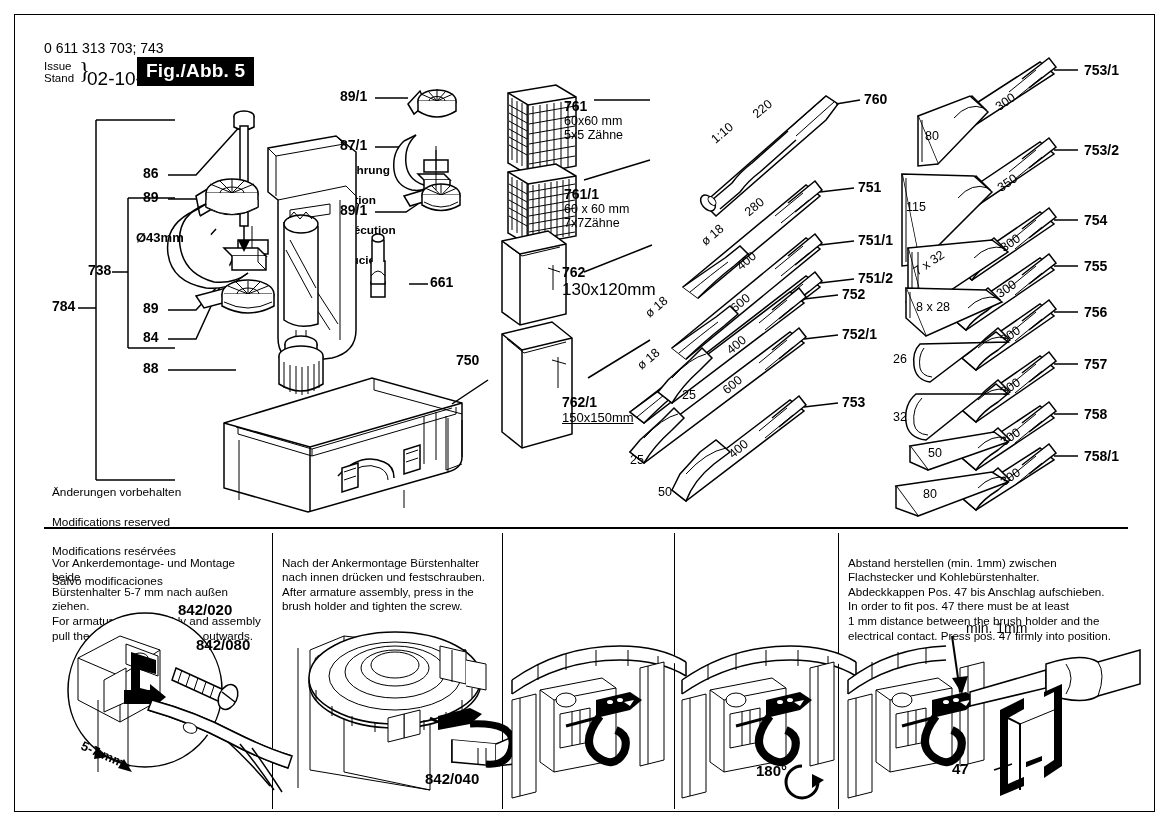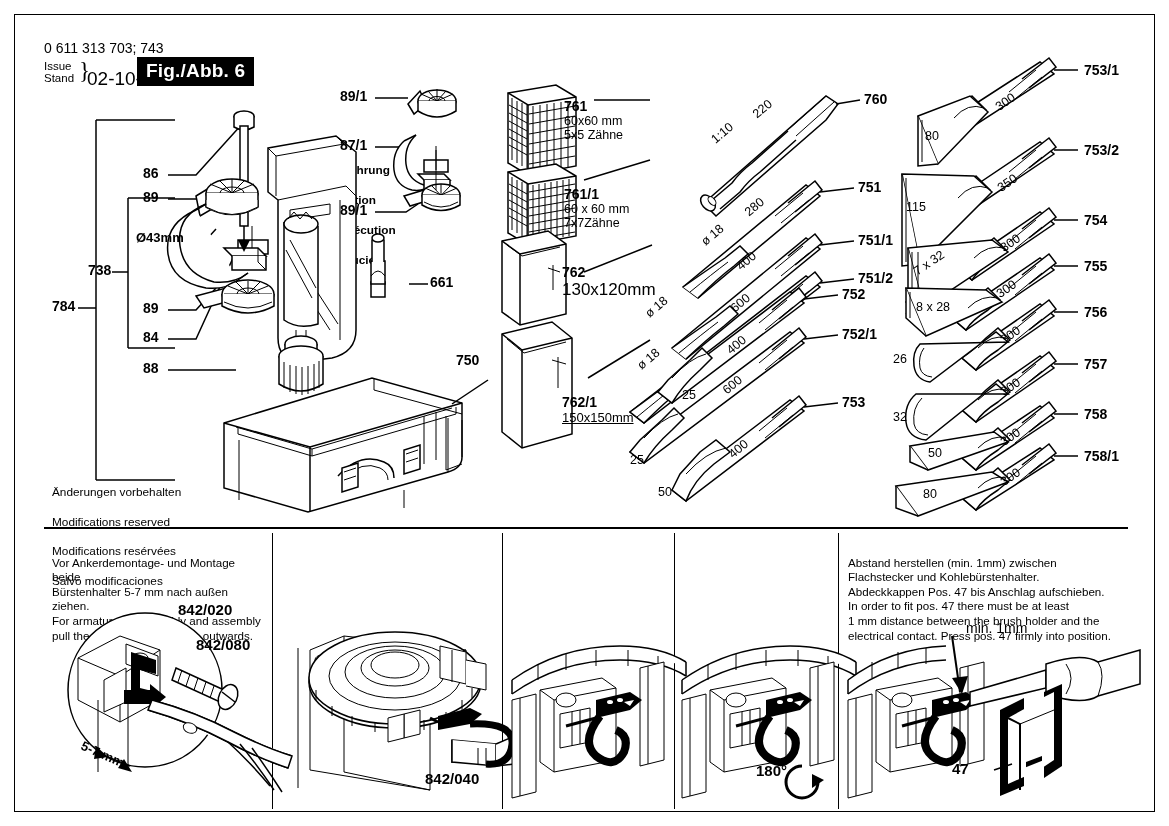--- a/index.html
+++ b/index.html
@@ -41,21 +41,21 @@
 
   <div class="border-frame"></div>
 
   <div id="hdr-part">0 611 313 703; 743</div>
   <div id="hdr-issue">
     <div>Issue</div>
     <div>Stand</div>
   </div>
   <div id="hdr-brace">}</div>
   <div id="hdr-date">02-10-25</div>
-  <div id="hdr-fig">Fig./Abb. 6</div>
+  <div id="hdr-fig">Fig./Abb. 5</div>
 
   <div class="note" style="left:52px;top:470px;font-size:11.8px;">
     <div>Änderungen vorbehalten</div>
     <div>Modifications reserved</div>
     <div>Modifications resérvées</div>
     <div>Salvo modificaciones</div>
   </div>
 
   <div class="note bold" style="left:298px;top:148px;font-size:11.8px;line-height:1.27;">
     <div>Alte Ausführung</div>
@@ -536,20 +536,26 @@
   <div class="vrule" style="left:272px;top:533px;height:276px;"></div>
   <div class="vrule" style="left:502px;top:533px;height:276px;"></div>
   <div class="vrule" style="left:674px;top:533px;height:276px;"></div>
   <div class="vrule" style="left:838px;top:533px;height:276px;"></div>
 
   <div class="note" style="left:52px;top:541px;width:214px;">
     <span>Vor Ankerdemontage- und Montage beide
 Bürstenhalter 5-7 mm nach außen ziehen.</span>
     <span>For armature disassembly and assembly
 pull the brush holder 5-7 mm outwards.</span>
+  </div>
+  <div class="note" style="left:282px;top:541px;width:214px;">
+    <span>Nach der Ankermontage Bürstenhalter
+nach innen drücken und festschrauben.</span>
+    <span>After armature assembly, press in the
+brush holder and tighten the screw.</span>
   </div>
   <div class="note" style="left:848px;top:541px;width:284px;">
     <span>Abstand herstellen (min. 1mm) zwischen
 Flachstecker und Kohlebürstenhalter.
 Abdeckkappen Pos. 47 bis Anschlag aufschieben.</span>
     <span>In order to fit pos. 47 there must be at least
 1 mm distance between the brush holder and the
 electrical contact. Press pos. 47 firmly into position.</span>
   </div>
 

